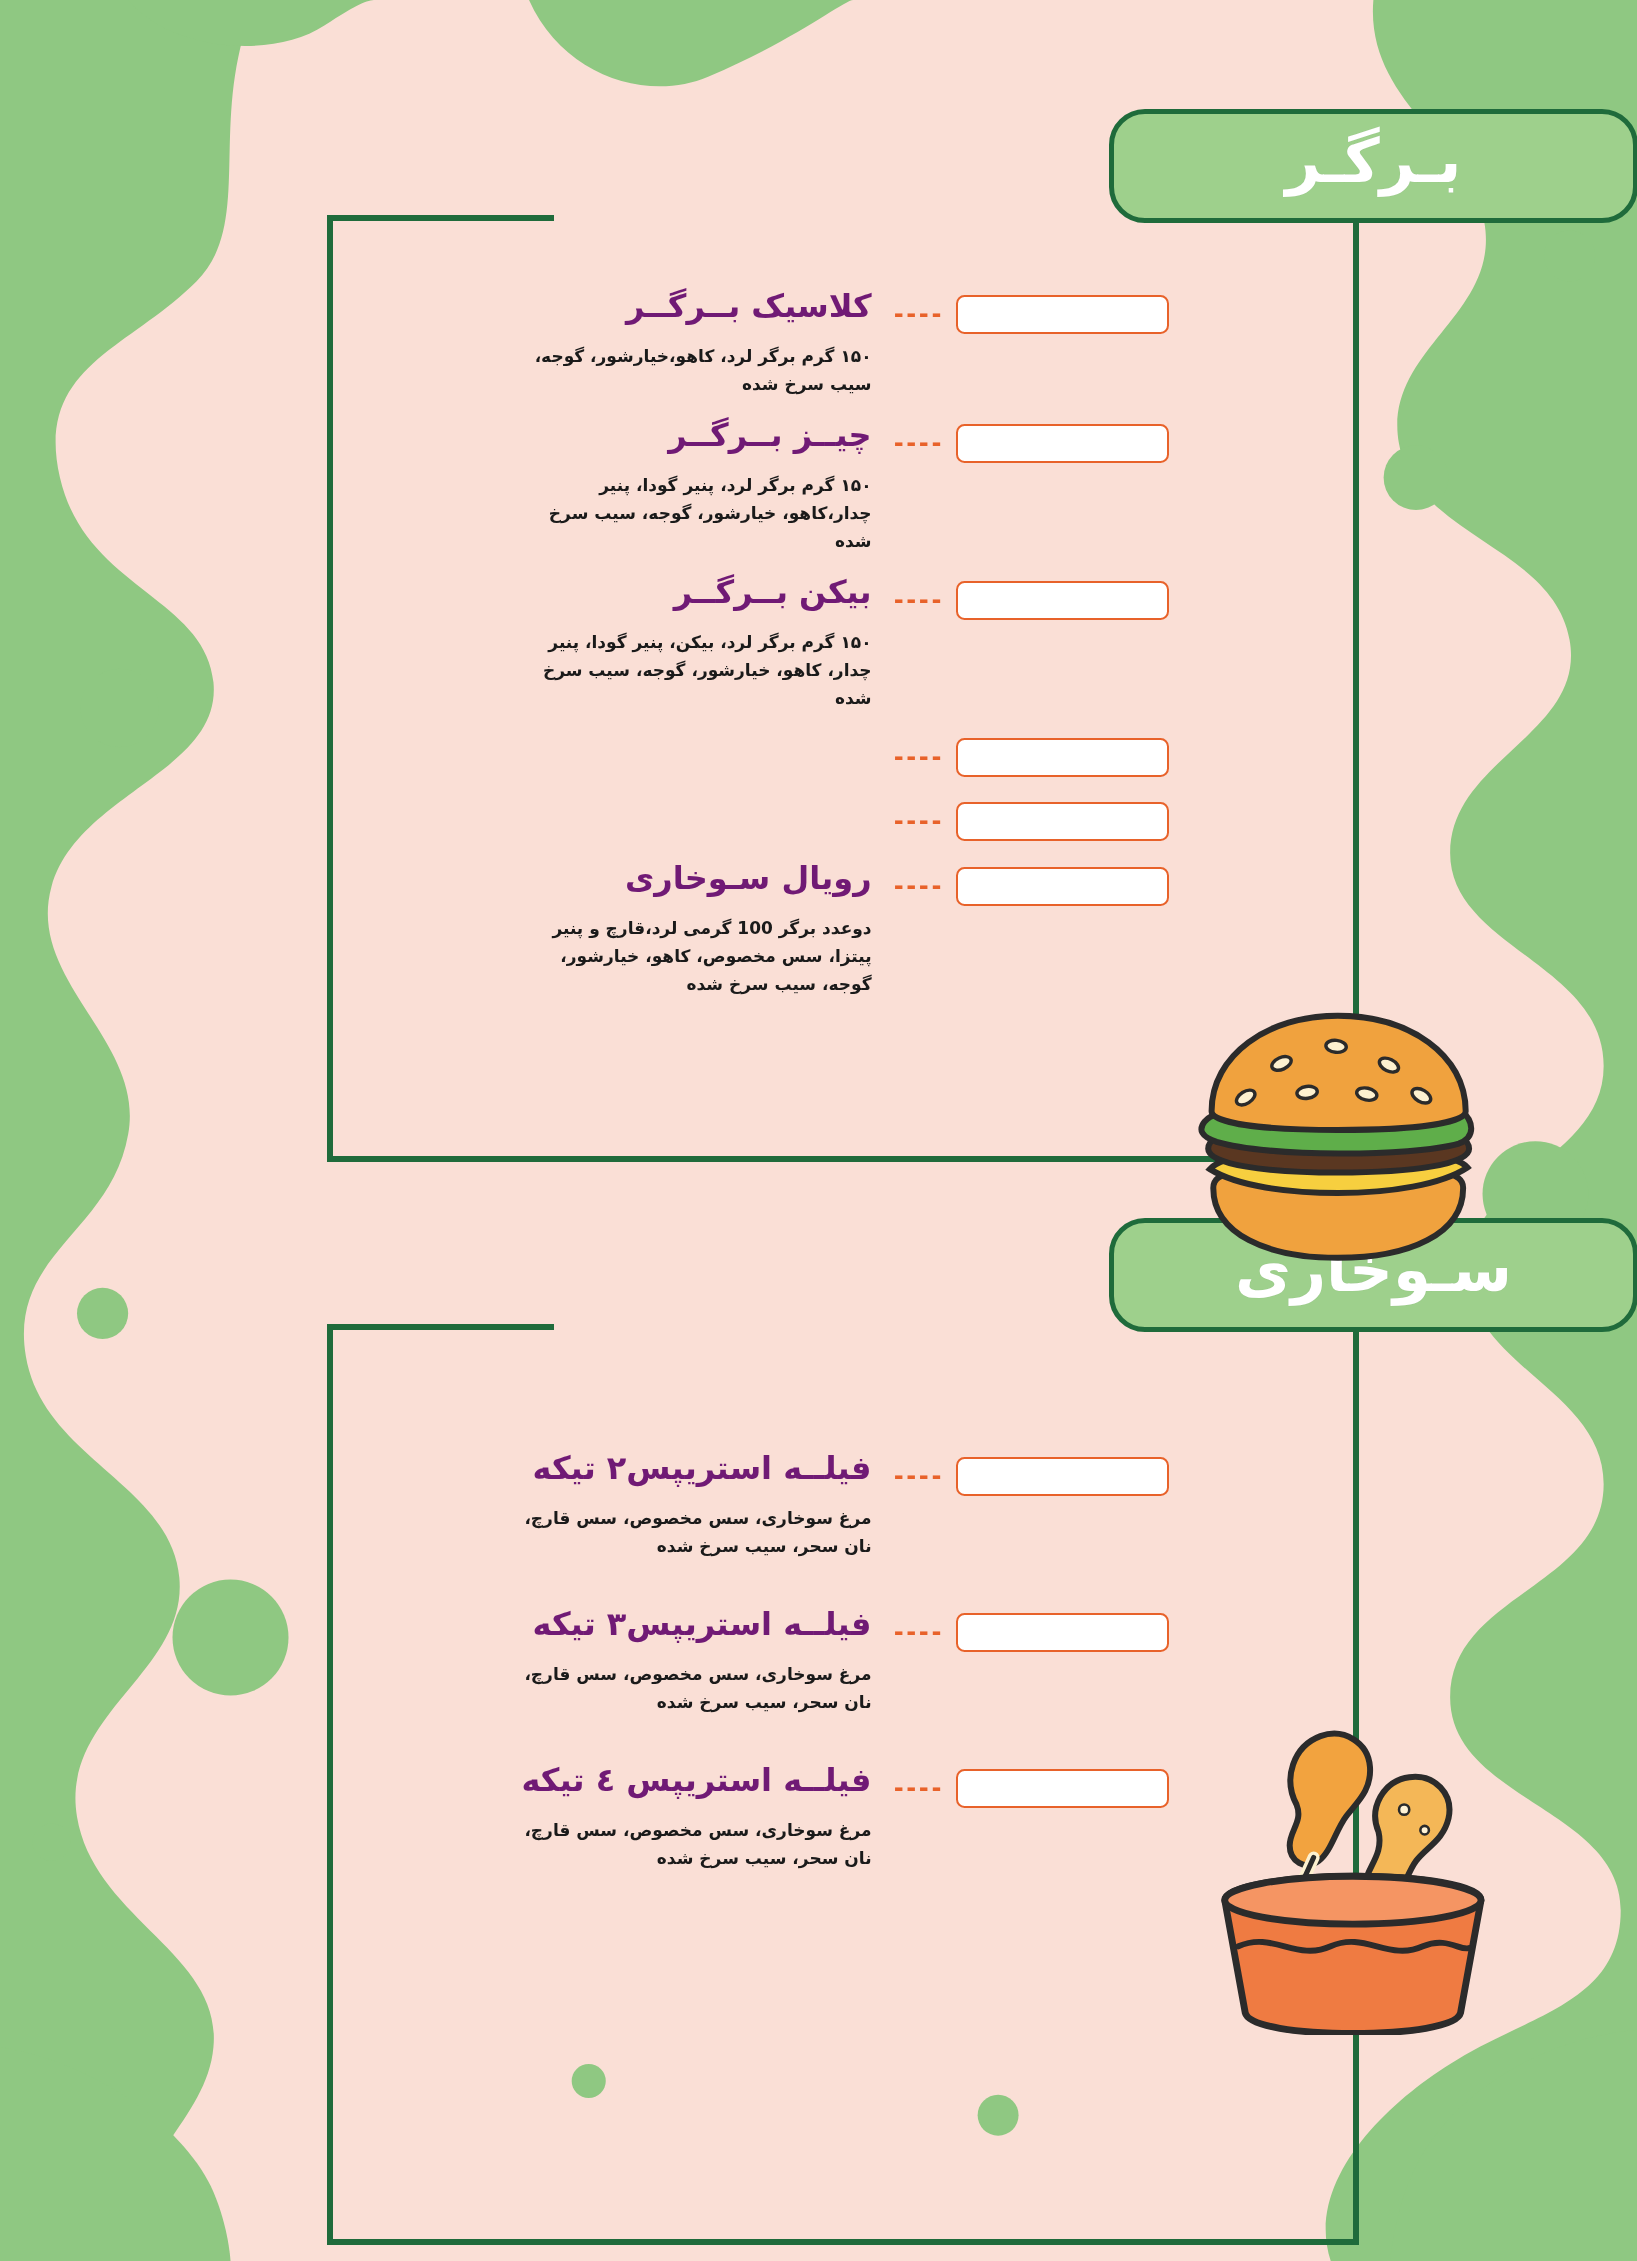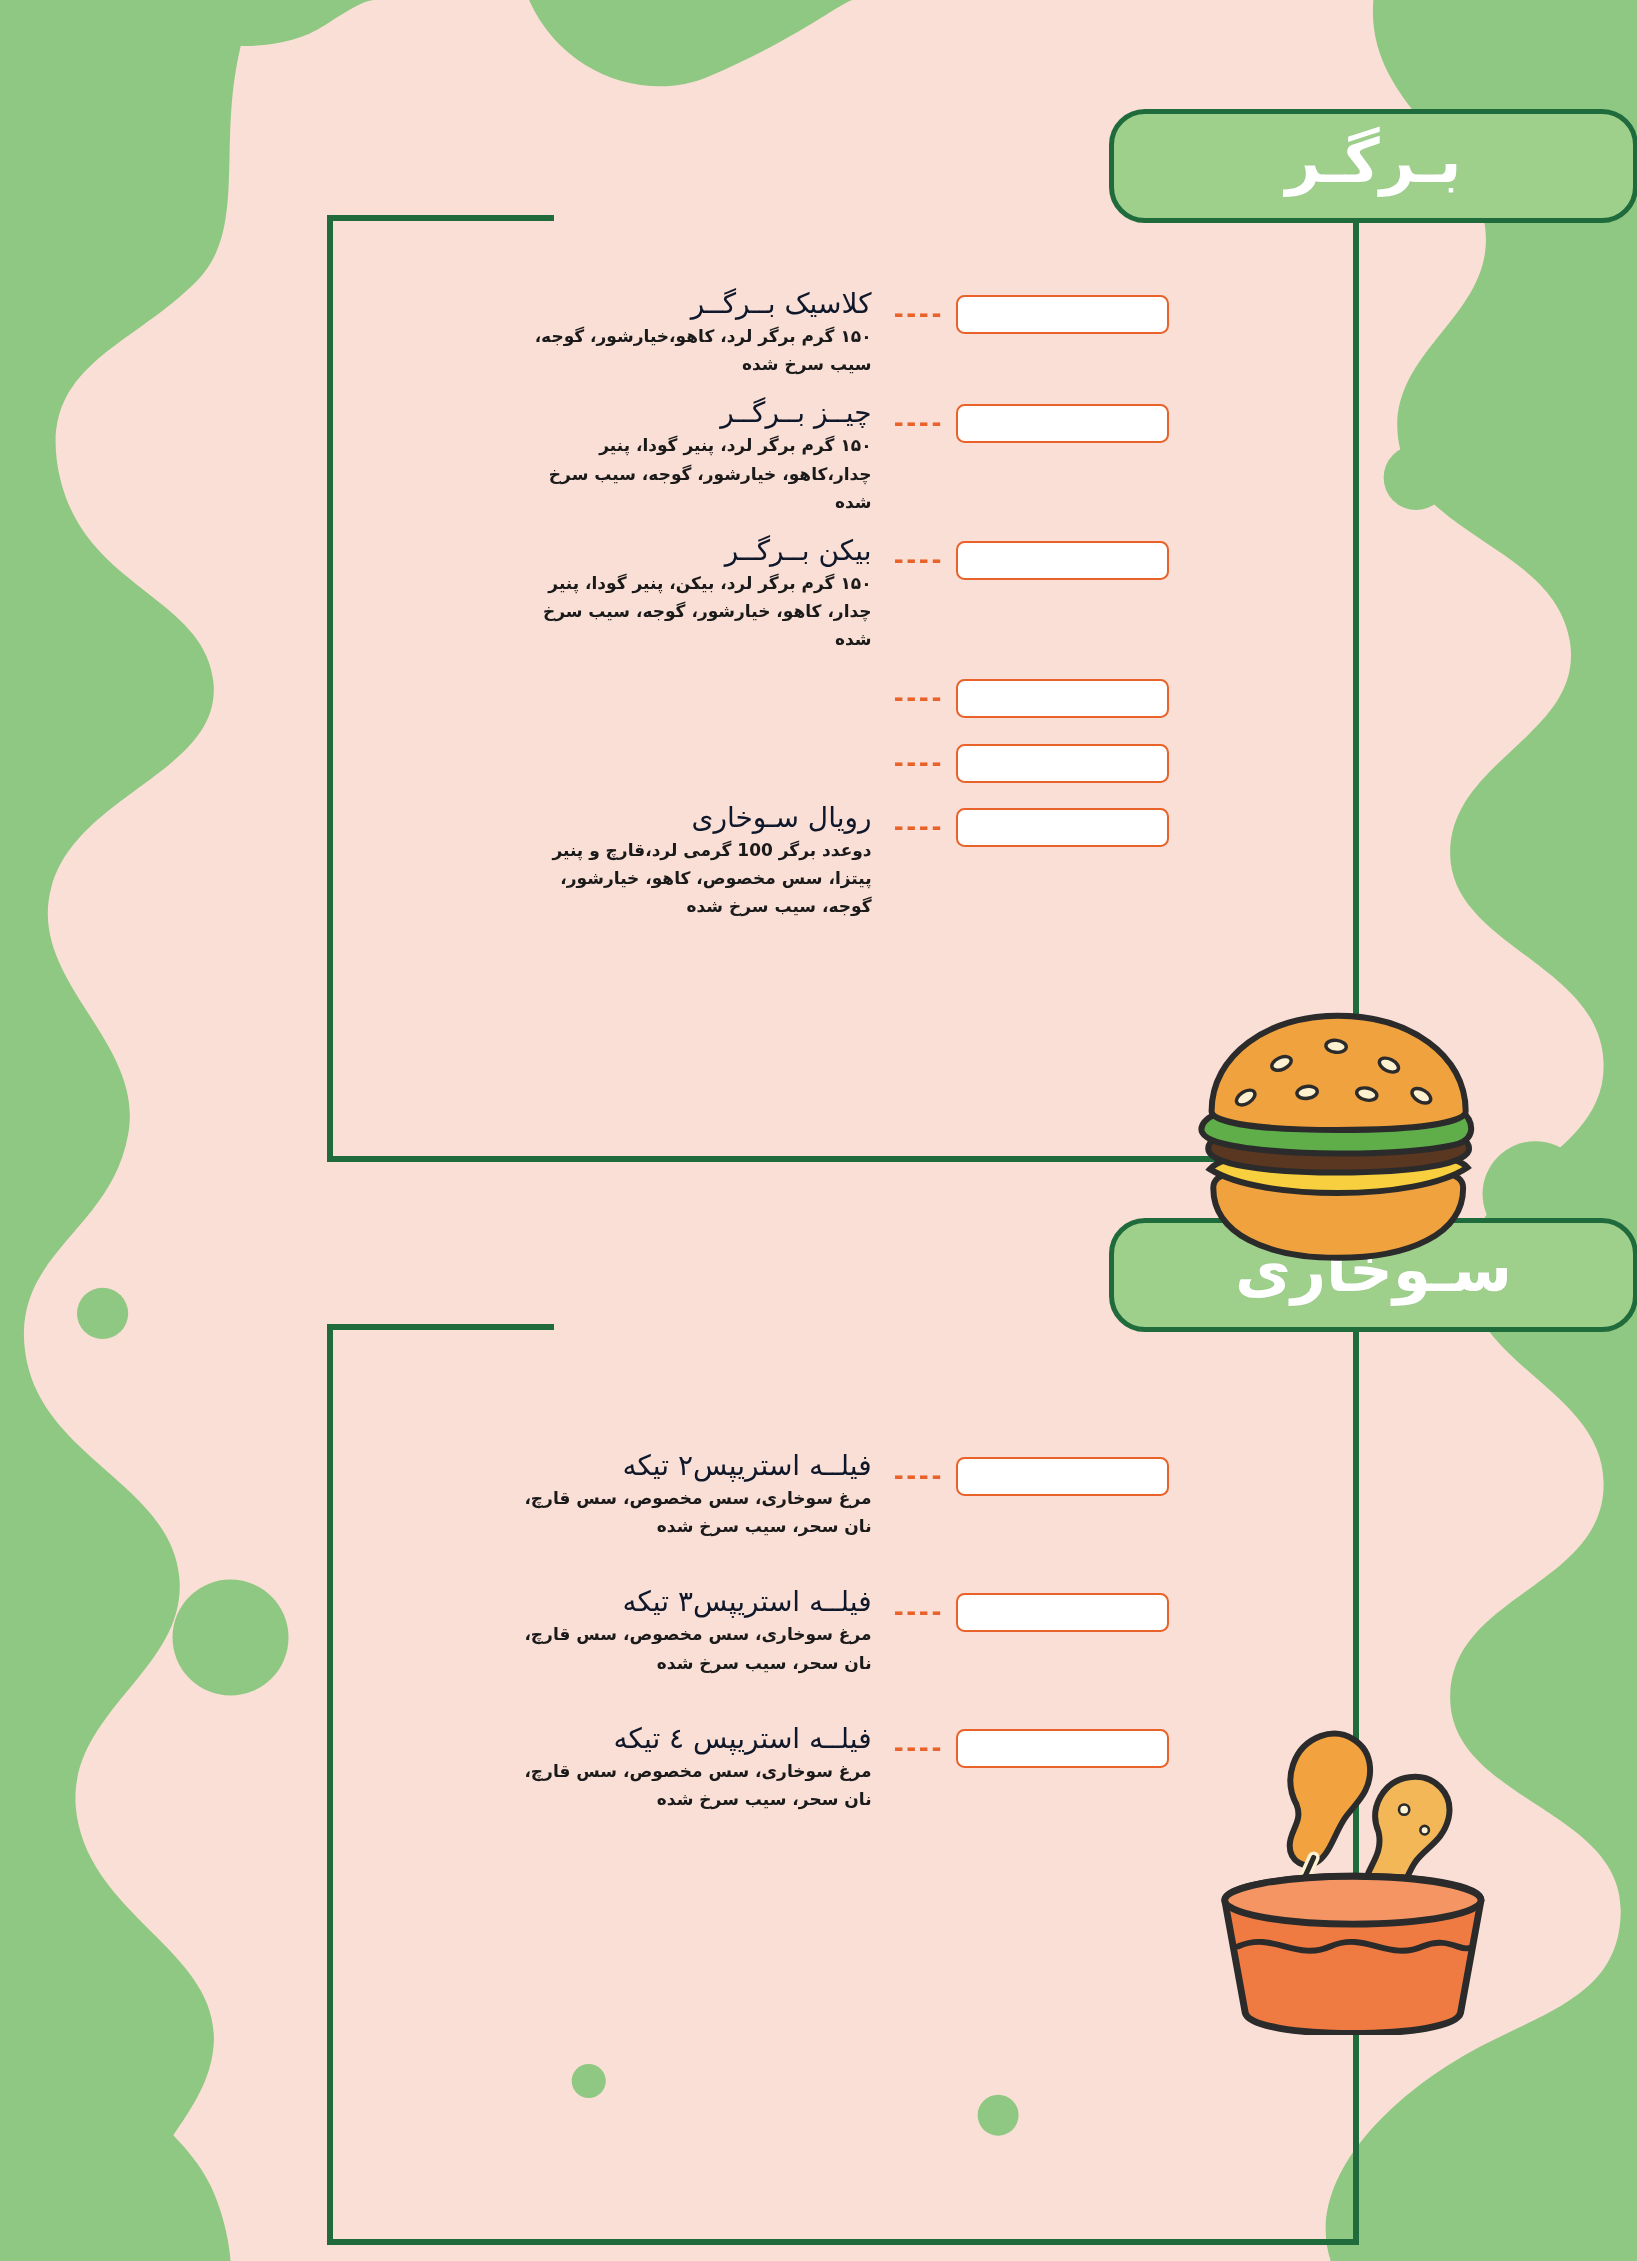--- a/index.html
+++ b/index.html
@@ -106,33 +106,33 @@
     margin: 0 12px 0 15.4px;
     line-height: 39px;
     font-weight: 700;
   }
   .item-text-col {
     flex: 1 1 auto;
     text-align: right;
     padding-right: 6.8px;
   }
   .item-name {
-    font-size: 28px;
-    font-weight: 400;
-    color: #0f172a;
+    font-size: 32px;
+    font-weight: 700;
+    color: #701a75;
     line-height: 1.15;
     letter-spacing: 1.7px;
     white-space: nowrap;
   }
   .item-desc {
     font-size: 17px;
     font-weight: 700;
     color: #1a1a1a;
     line-height: 1.65;
-    margin-top: 2px;
+    margin-top: 17px;
     max-width: 358px;
     margin-right: 0;
     margin-left: auto;
     text-align: right;
   }
 
   
   .illus {
     position: absolute;
     z-index: 30;

